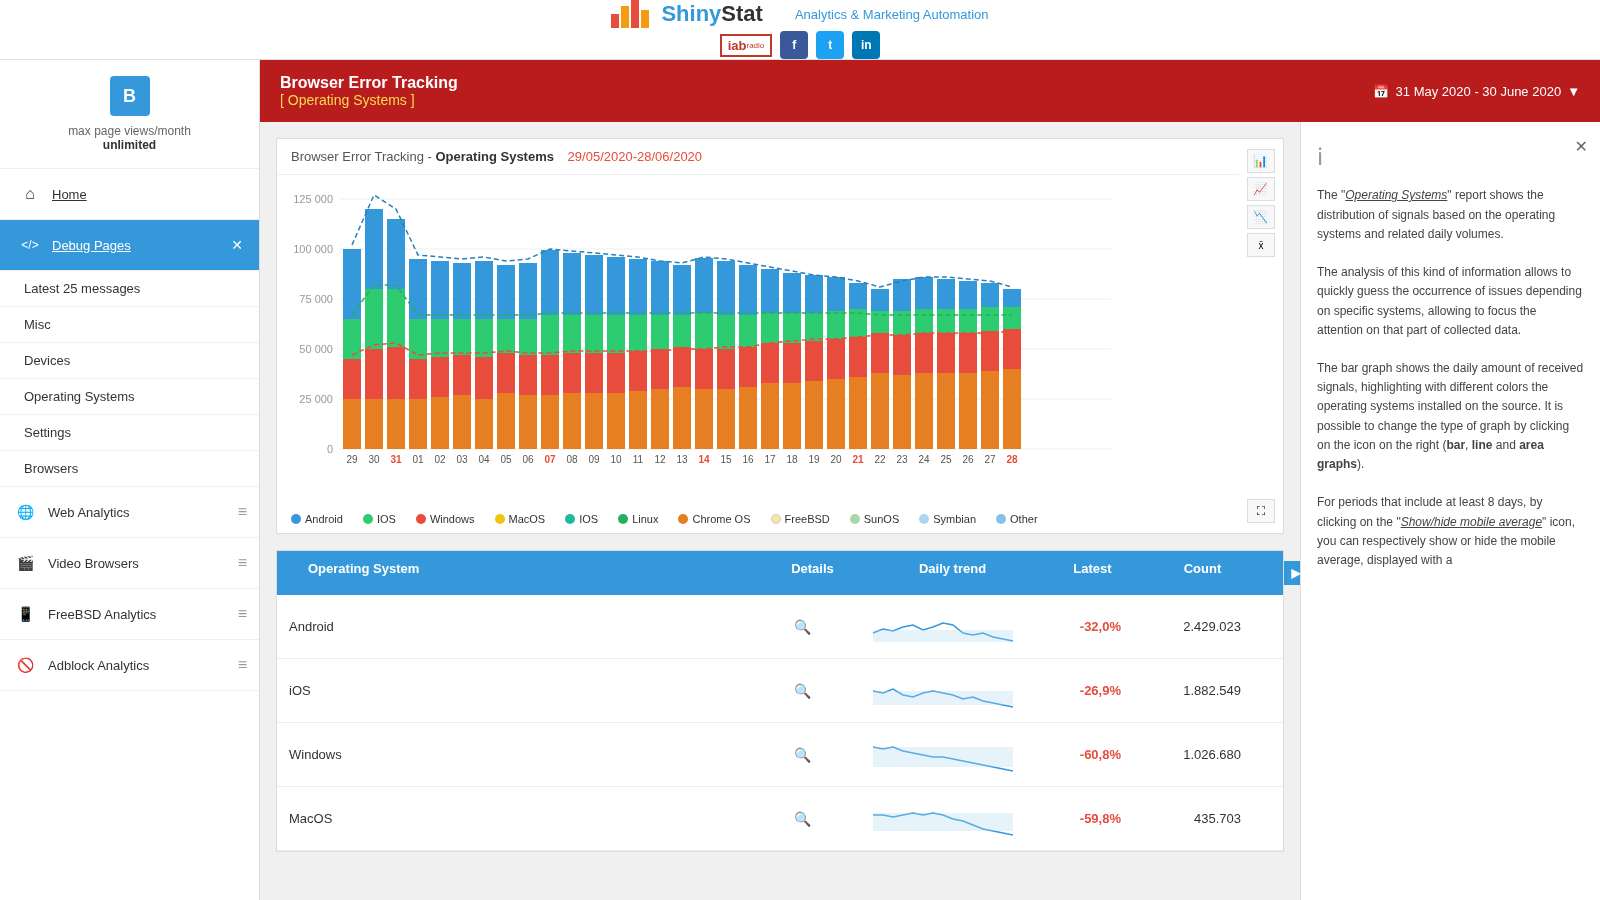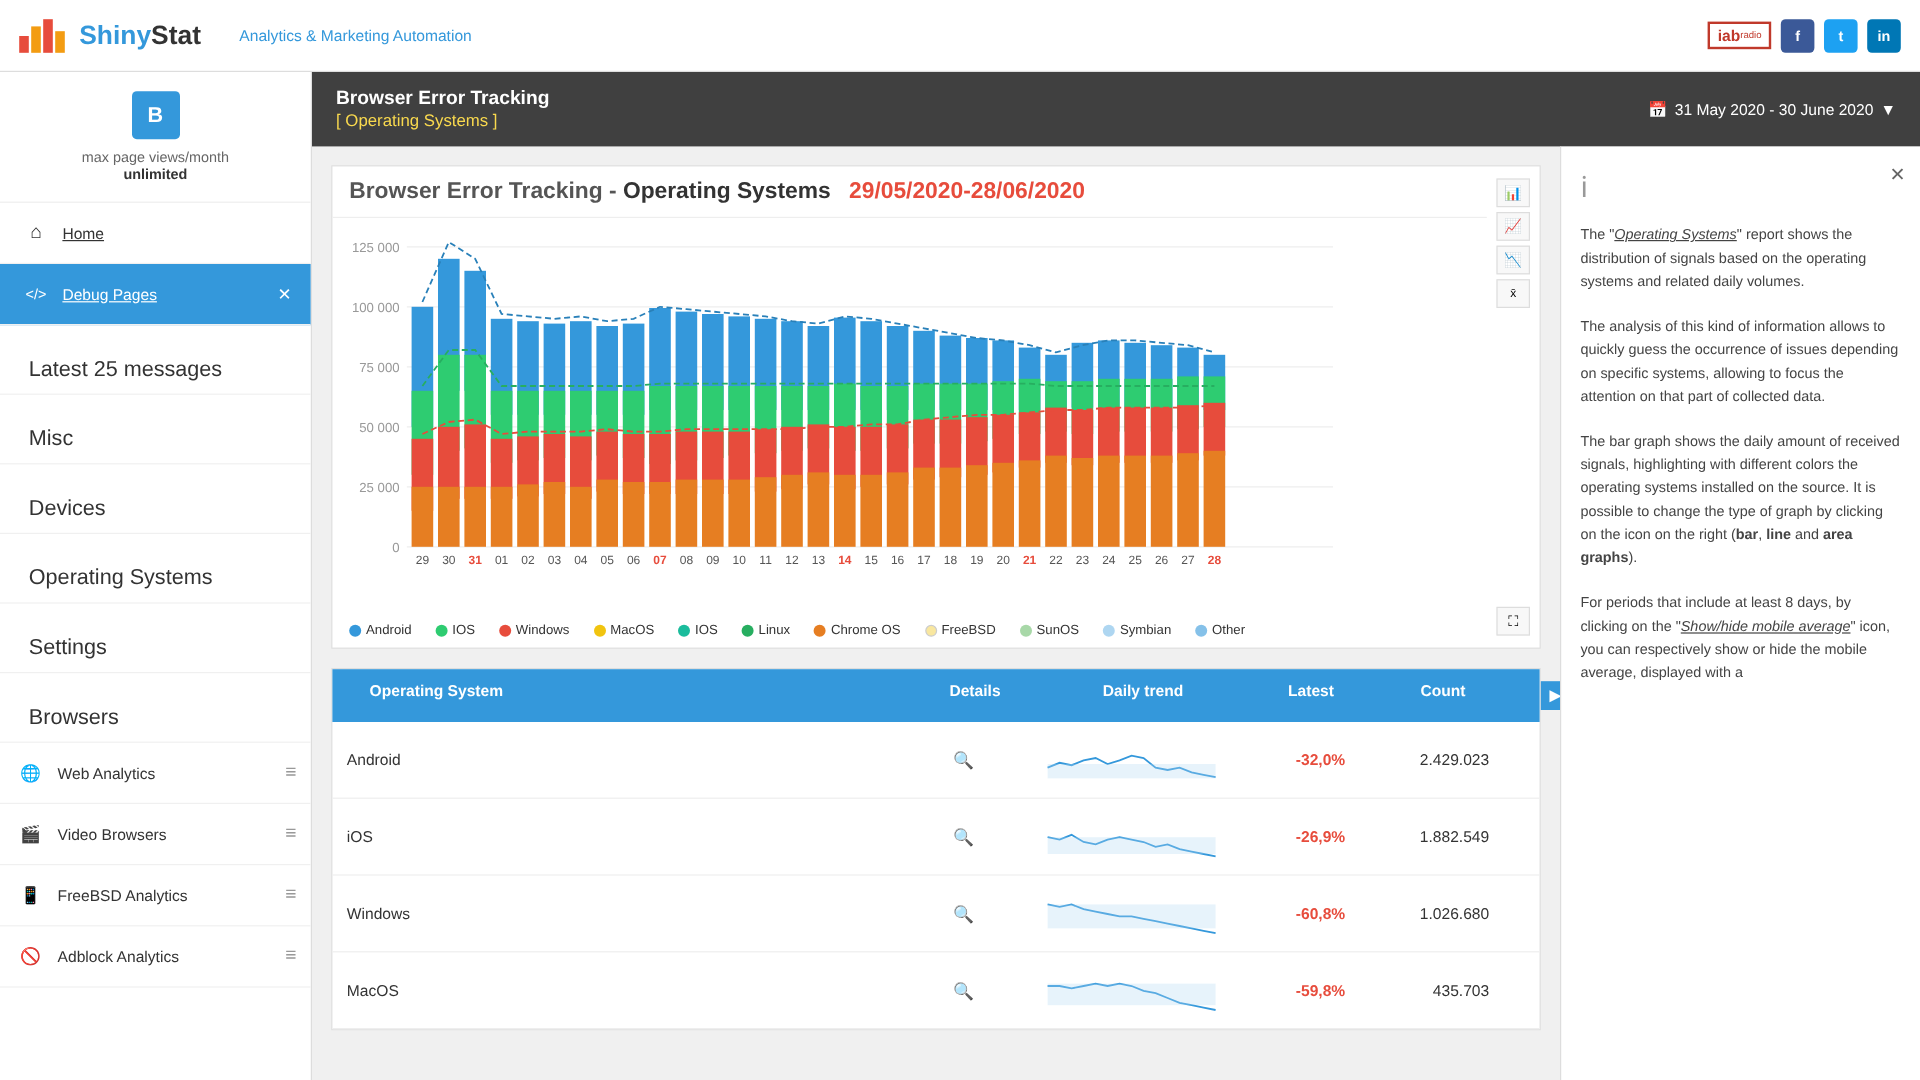--- a/index.html
+++ b/index.html
@@ -1,19 +1,19 @@
 <!DOCTYPE html>
 <html><head>
   <meta charset="utf-8">
   <style>
     * { box-sizing: border-box; margin: 0; padding: 0; }
     body { font-family: Arial, sans-serif; font-size: 13px; background: #f0f0f0; color: #333; width: 1600px; height: 900px; overflow: hidden; }
 
     
-    .header { display: flex; align-items: center; justify-content: space-between; background: #fff; height: 60px; padding: 0 16px; border-bottom: 1px solid #ddd; }
+    .header { display: flex; align-items: center; justify-content: space-between; background: #fff; height: 60px; padding: 0 16px; border-bottom: 1px solid #ddd; flex-direction: column; }
     .header-left { display: flex; align-items: center; gap: 12px; }
     .logo-icon { display: flex; gap: 2px; align-items: flex-end; }
     .logo-bar { width: 8px; background: #e74c3c; }
     .logo-bar:nth-child(1) { height: 16px; background: #e74c3c; }
     .logo-bar:nth-child(2) { height: 22px; background: #f39c12; }
     .logo-bar:nth-child(3) { height: 28px; background: #e74c3c; }
     .logo-bar:nth-child(4) { height: 20px; background: #f39c12; }
     .logo-text { font-size: 22px; font-weight: bold; color: #333; }
     .logo-text span { color: #3498db; }
     .header-subtitle { color: #3498db; font-size: 13px; margin-left: 20px; }
@@ -33,47 +33,47 @@
     .profile-text { font-size: 12px; color: #666; }
     .profile-text strong { display: block; color: #333; }
 
     .nav-item { display: flex; align-items: center; padding: 11px 16px; cursor: pointer; border-bottom: 1px solid #f0f0f0; }
     .nav-item.active { background: #3498db; color: #fff; }
     .nav-icon { width: 28px; height: 28px; display: flex; align-items: center; justify-content: center; margin-right: 8px; font-size: 16px; }
     .nav-label { flex: 1; font-size: 13px; text-decoration: underline; }
     .nav-close { color: #999; font-size: 14px; }
     .nav-item.active .nav-close { color: #fff; }
 
-    .subnav-item { padding: 26px 16px 10px 24px; cursor: pointer; border-bottom: 1px solid #f0f0f0; font-size: 18px; color: #333; }
+    .subnav-item { padding: 10px 16px 10px 24px; cursor: pointer; border-bottom: 1px solid #f0f0f0; font-size: 13px; color: #333; }
 
     .analytics-item { display: flex; align-items: center; padding: 11px 12px; border-bottom: 1px solid #f0f0f0; cursor: pointer; }
     .analytics-icon { width: 28px; height: 28px; display: flex; align-items: center; justify-content: center; margin-right: 8px; font-size: 14px; color: #666; }
     .analytics-label { flex: 1; font-size: 13px; }
     .analytics-menu { color: #999; font-size: 16px; }
 
     
     .main { flex: 1; display: flex; flex-direction: column; overflow: hidden; }
 
     
-    .top-bar { background: #404040; padding: 14px 20px; display: flex; align-items: center; justify-content: space-between; }
+    .top-bar { background: #b91c1c; padding: 14px 20px; display: flex; align-items: center; justify-content: space-between; }
     .top-bar-title { color: #fff; font-size: 16px; font-weight: bold; }
     .top-bar-subtitle { color: #f9d94e; font-size: 14px; }
     .top-bar-date { color: #fff; font-size: 13px; display: flex; align-items: center; gap: 6px; }
 
     
     .content-area { display: flex; flex: 1; overflow: hidden; }
     .content-main { flex: 1; overflow-y: auto; padding: 16px; }
     .info-panel { width: 300px; background: #fff; border-left: 1px solid #ddd; padding: 16px; overflow-y: auto; position: relative; font-size: 12px; line-height: 1.6; color: #444; }
     .info-close { position: absolute; top: 12px; right: 12px; cursor: pointer; font-size: 16px; color: #666; }
     .info-icon { font-size: 24px; color: #999; margin-bottom: 10px; }
 
     
     .chart-section { background: #fff; border: 1px solid #ddd; margin-bottom: 16px; }
     .chart-header { padding: 10px 14px; display: flex; align-items: center; justify-content: space-between; border-bottom: 1px solid #eee; }
-    .chart-title { font-size: 19px; color: #555; font-weight: bold; }
+    .chart-title { font-size: 13px; color: #555; }
     .chart-title strong { color: #333; }
     .chart-ctrl-btn { width: 28px; height: 24px; background: #f8f8f8; border: 1px solid #ddd; display: flex; align-items: center; justify-content: center; cursor: pointer; font-size: 12px; }
 
     
     .chart-canvas { padding: 10px 14px; position: relative; }
 
     .legend { display: flex; flex-wrap: wrap; gap: 8px 20px; padding: 8px 14px; font-size: 11px; }
     .legend-item { display: flex; align-items: center; gap: 4px; }
     .legend-dot { width: 10px; height: 10px; border-radius: 50%; }
 

